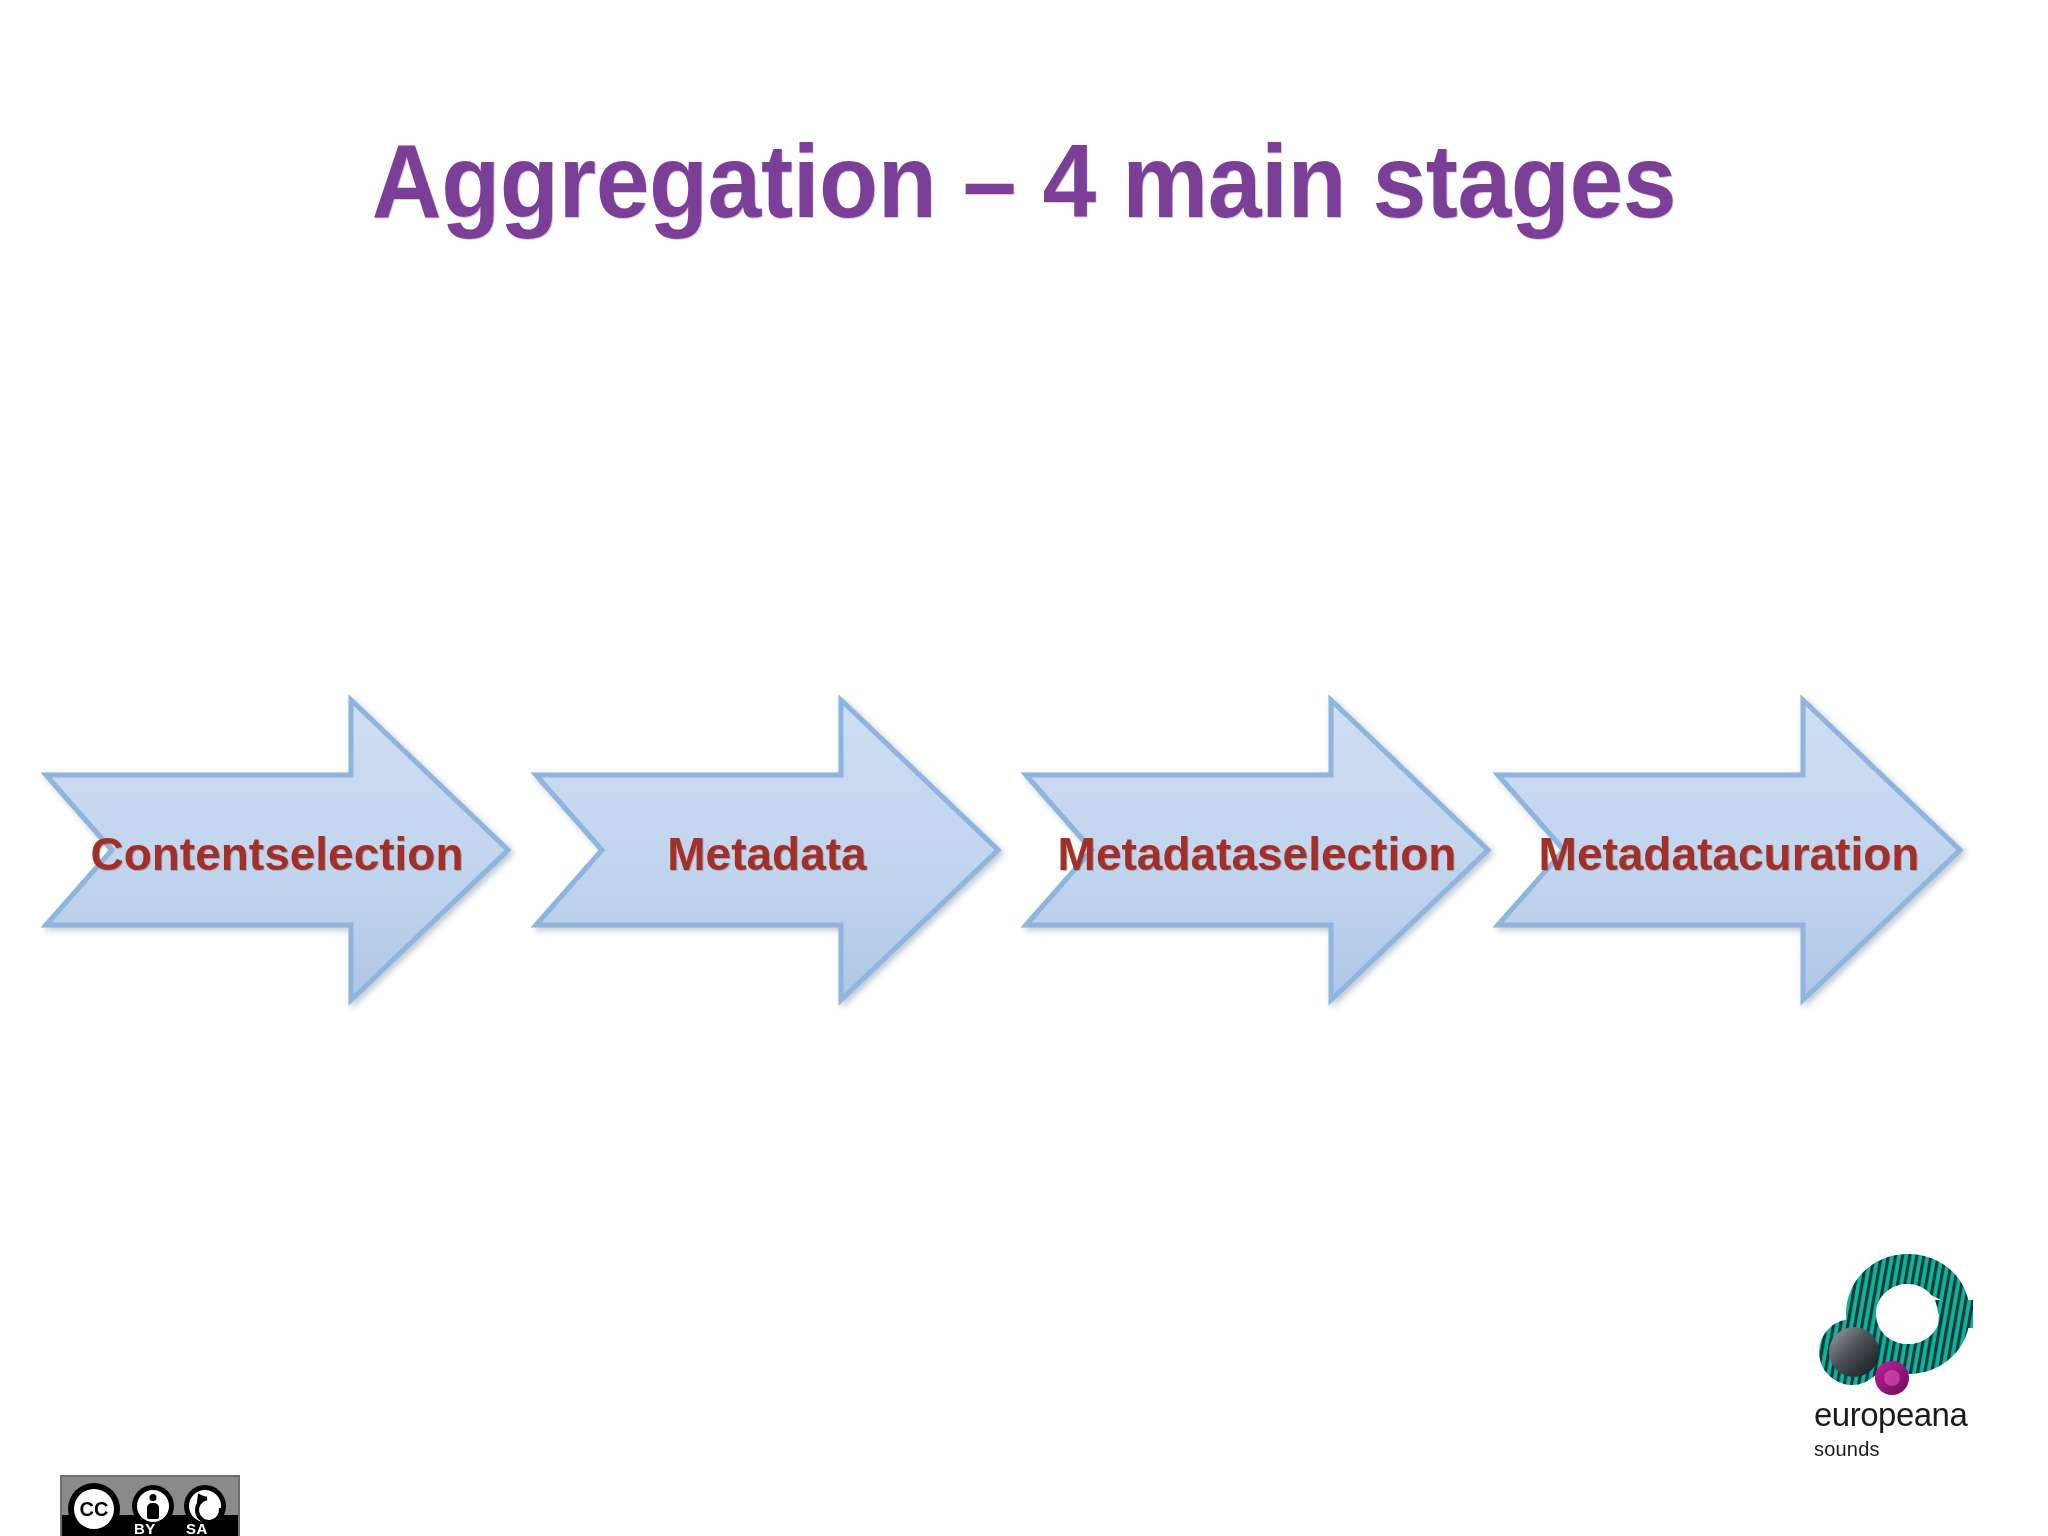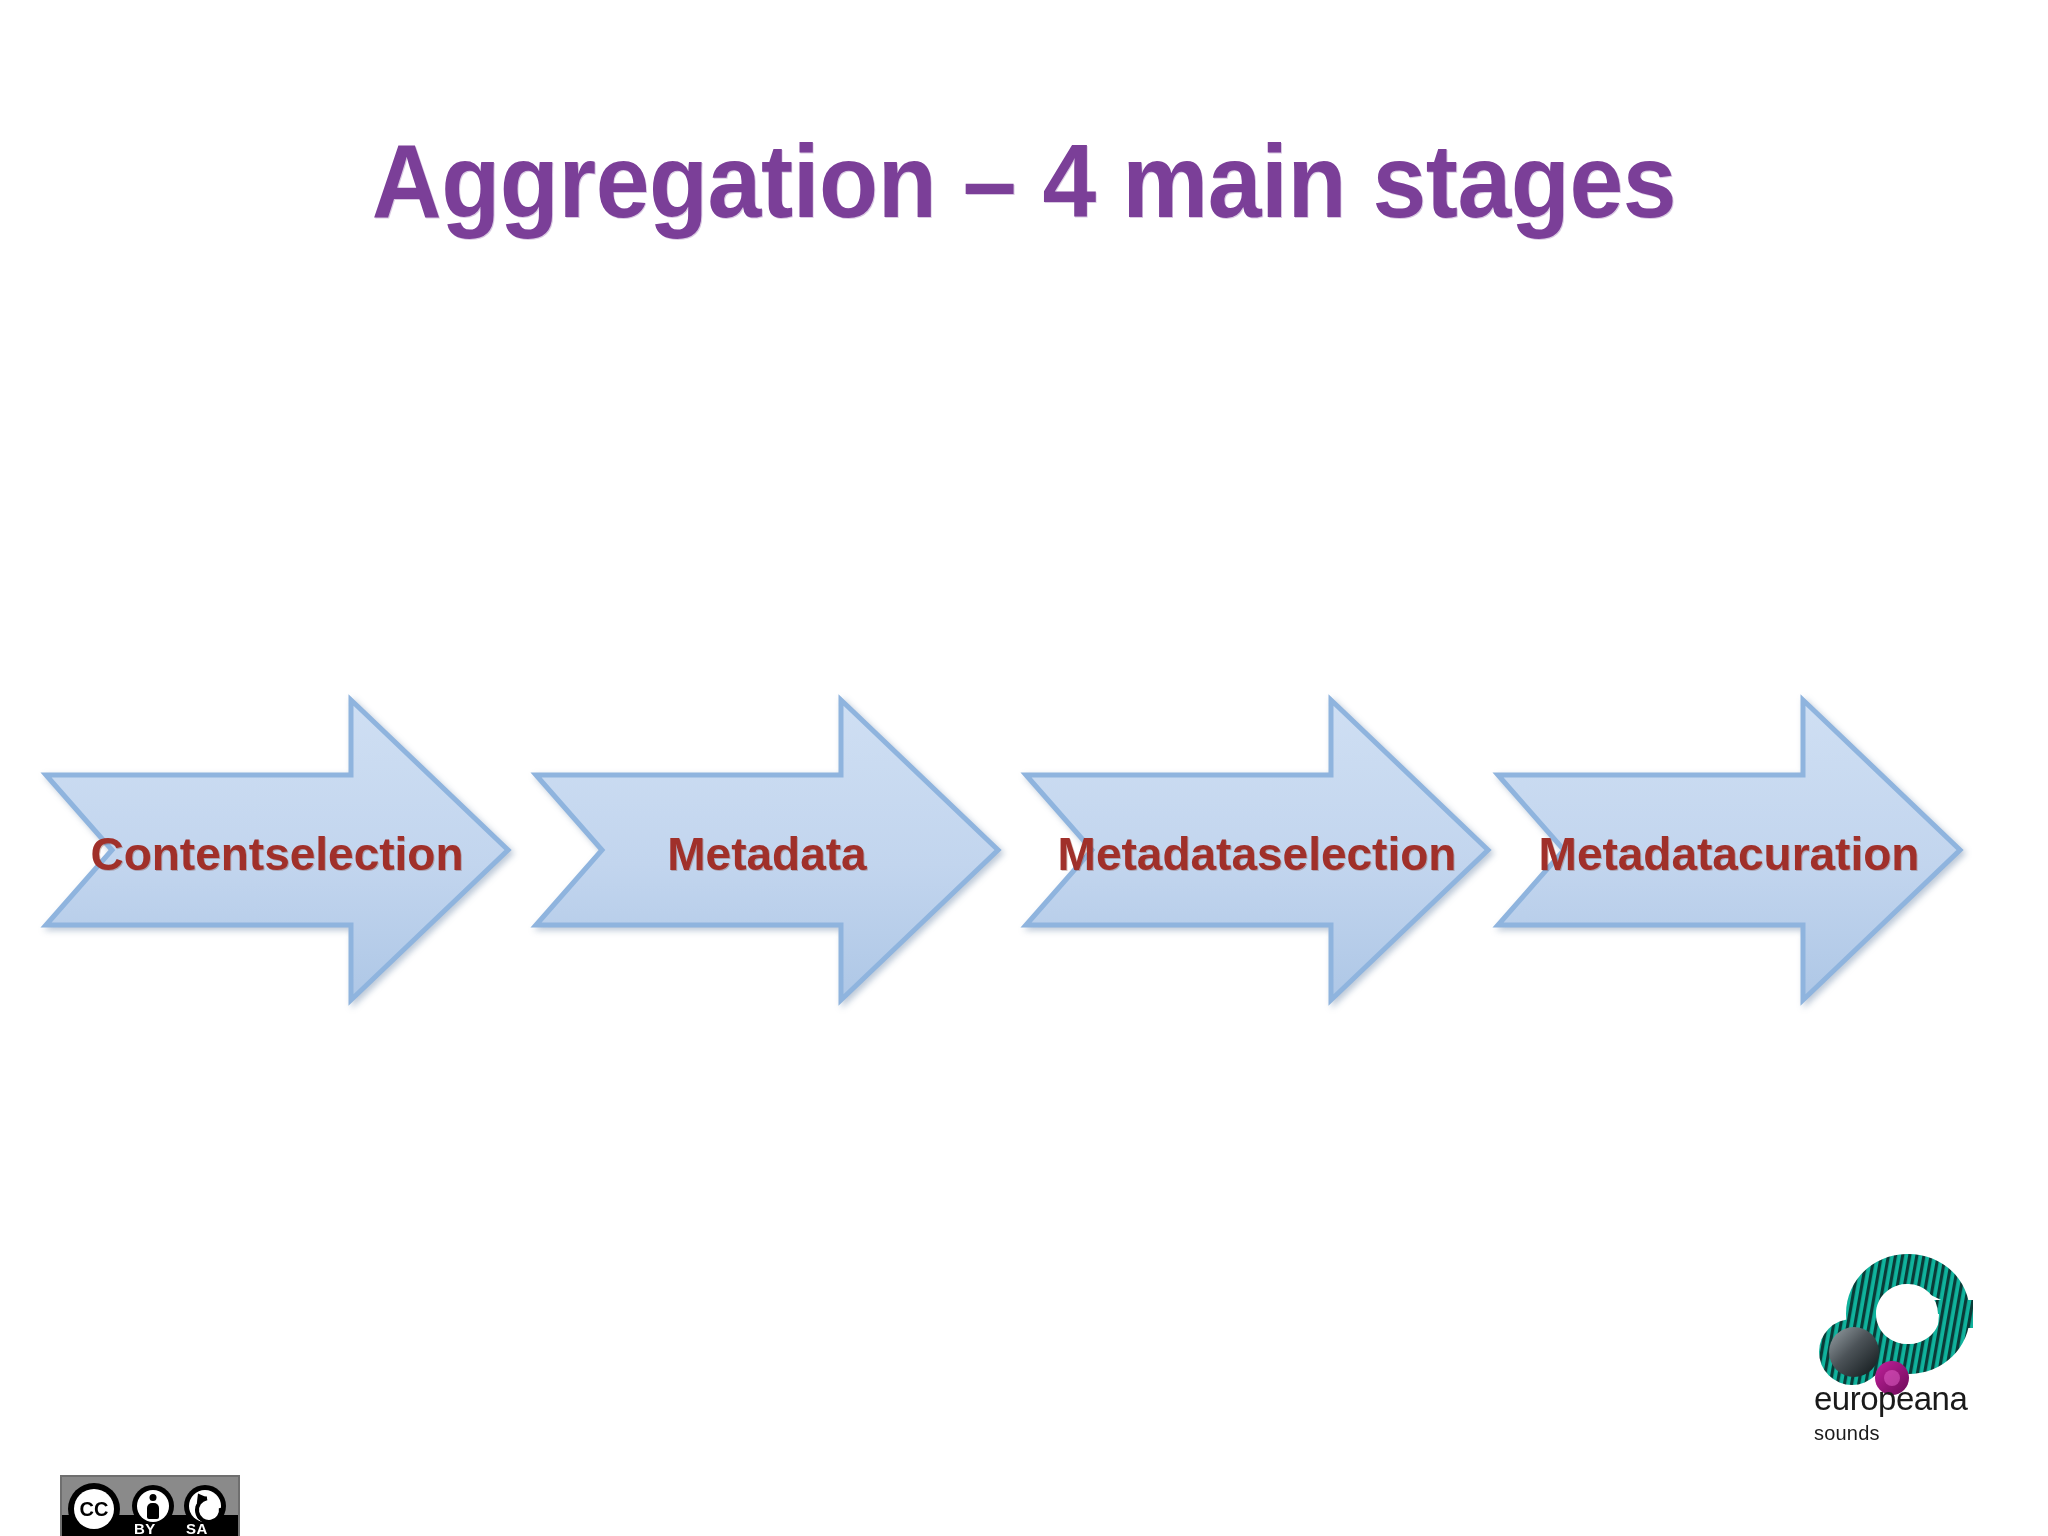--- a/index.html
+++ b/index.html
@@ -138,21 +138,21 @@
   .cc-badge .lbl-sa{left:124px;}
 
   
   .logo{
     position:absolute;
     right:58px; top:1248px;
     width:180px; height:210px;
   }
   .logo svg{display:block;}
   .logo-text{
-    position:absolute;left:4px;top:134px;width:176px;
+    position:absolute;left:4px;top:150px;width:176px;
     font-family:"Liberation Sans",sans-serif;color:#1a1a1a;
   }
   .logo-text .l1{font-size:33px;line-height:1;letter-spacing:-0.5px;}
   .logo-text .l2{font-size:20px;line-height:1.2;margin-top:6px;letter-spacing:0.2px;}
 </style>
 </head>
 <body>
 
 <div class="slide">
 

